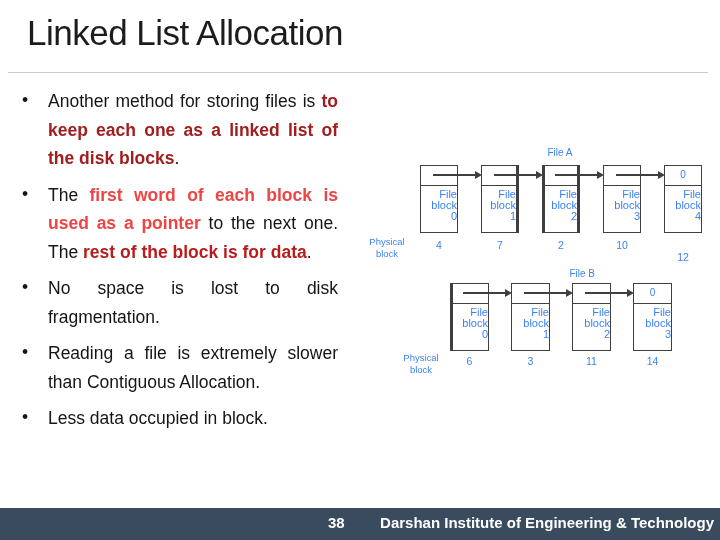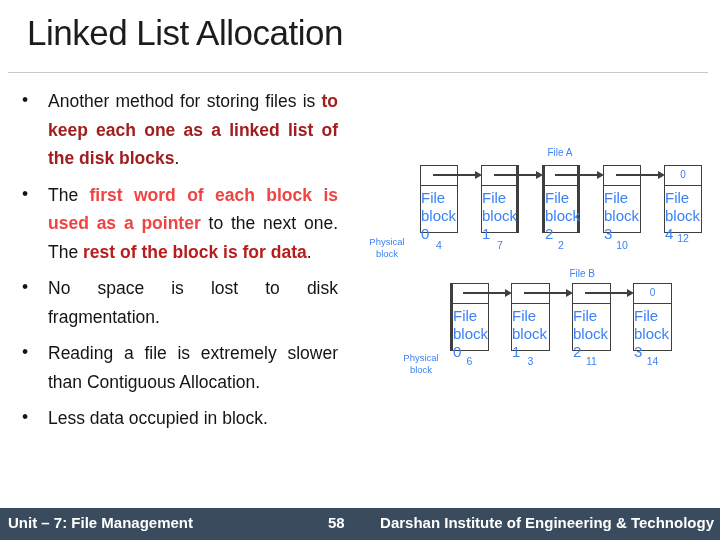--- a/index.html
+++ b/index.html
@@ -28,21 +28,21 @@
   .bullet .marker { position:absolute; left:6px; top:-1px; }
   .bullet .em { font-weight:bold; }
 
   
   .diagram { position:absolute; left:370px; top:140px; width:348px; height:248px;
     color:#3b82f6; filter:blur(0.25px); }
   .file-label { position:absolute; width:70px; text-align:center; font-size:10px; }
   .dblock { position:absolute; background:#fff; border:1.5px solid #3f3f3f; box-sizing:border-box; }
   .dblock .ptr { height:20px; box-sizing:border-box; border-bottom:1.5px solid #3f3f3f;
     text-align:center; font-size:10px; line-height:18px; }
-  .dblock .bodycell { text-align:left; font-size:15px; line-height:18px; padding-top:3px; }
+  .dblock .bodycell { text-align:right; font-size:11px; line-height:11px; padding-top:3px; }
   .phys-num { position:absolute; text-align:center; font-size:10.5px; }
   .phys-label { position:absolute; text-align:center; font-size:9.5px; line-height:11.5px; }
   .arrow-line { position:absolute; height:1.5px; background:#3f3f3f; }
   .arrow-head { position:absolute; width:0; height:0;
     border-left:7px solid #3f3f3f; border-top:4px solid transparent; border-bottom:4px solid transparent; }
 
   
   .footer { position:absolute; left:0; bottom:0; width:720px; height:32px;
     color:#ffffff; font-weight:bold; font-size:15px; }
   .footer-left  { position:absolute; left:8px;   top:6px; }
@@ -93,21 +93,21 @@
         <div class="ptr"></div>
         <div class="bodycell">File<br>block<br>3</div>
       </div>
       <div class="phys-num" style="left: 233px; top: 99px; width: 38px;">10</div>
       <div class="arrow-line" style="left: 246px; top: 34px; width: 43px;"></div>
       <div class="arrow-head" style="left: 288px; top: 31px;"></div>
       <div class="dblock" style="left: 294px; top: 25px; width: 38px; height: 68px;">
         <div class="ptr">0</div>
         <div class="bodycell">File<br>block<br>4</div>
       </div>
-      <div class="phys-num" style="left: 294px; top: 92px; width: 38px;">12</div>
+      <div class="phys-num" style="left: 294px; top: 111px; width: 38px;">12</div>
       <div class="file-label" style="left: 155px; top: 128px; text-align: right;">File B</div>
       <div class="phys-label" style="left: 27px; top: 212px; width: 48px;">Physical<br>block</div>
       <div class="dblock" style="left: 80px; top: 143px; width: 39px; height: 68px; border-left-width: 3px;">
         <div class="ptr"></div>
         <div class="bodycell">File<br>block<br>0</div>
       </div>
       <div class="phys-num" style="left: 80px; top: 215px; width: 39px;">6</div>
       <div class="arrow-line" style="left: 93px; top: 152px; width: 43px;"></div>
       <div class="arrow-head" style="left: 135px; top: 149px;"></div>
       <div class="dblock" style="left: 141px; top: 143px; width: 39px; height: 68px;">
@@ -125,18 +125,17 @@
       <div class="arrow-line" style="left: 215px; top: 152px; width: 43px;"></div>
       <div class="arrow-head" style="left: 257px; top: 149px;"></div>
       <div class="dblock" style="left: 263px; top: 143px; width: 39px; height: 68px;">
         <div class="ptr">0</div>
         <div class="bodycell">File<br>block<br>3</div>
       </div>
       <div class="phys-num" style="left: 263px; top: 215px; width: 39px;">14</div>
     </div>
 
   <div class="footer" style="background: rgb(57, 75, 93);">
-    <span class="footer-left">Unit – 7: File Management</span>
-    <span class="footer-page">58</span>
+    <span class="footer-page">38</span>
     <span class="footer-right">Darshan Institute of Engineering &amp; Technology</span>
   </div>
 
 </div>
 
 </body></html>

